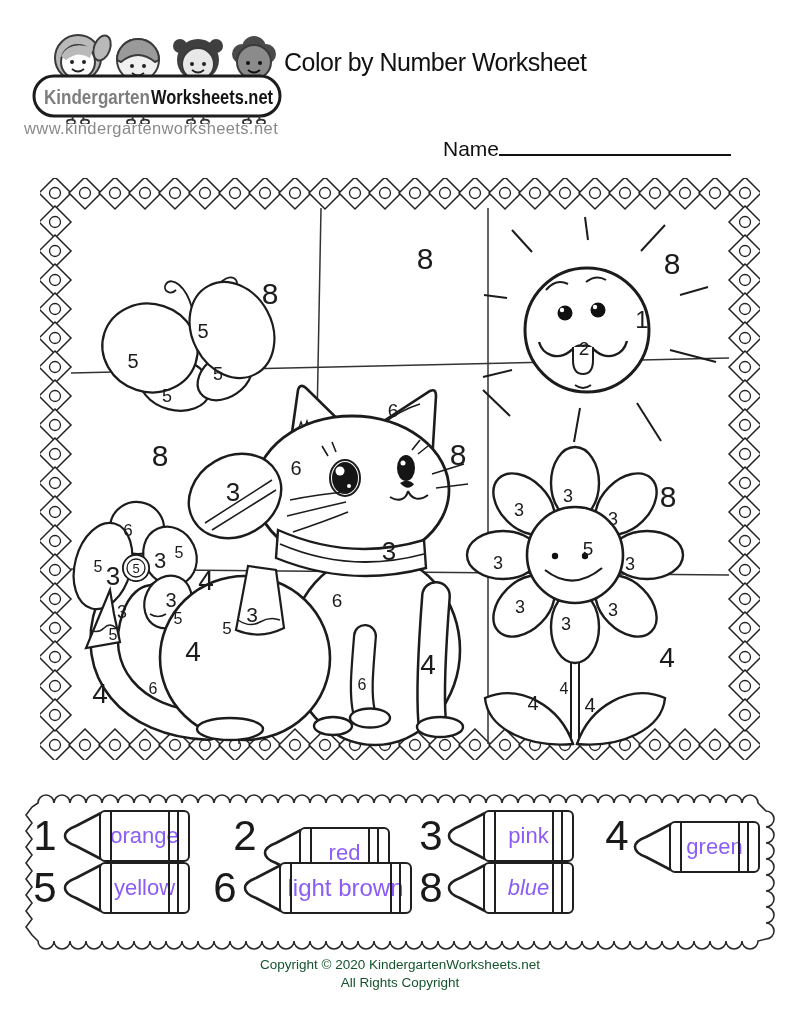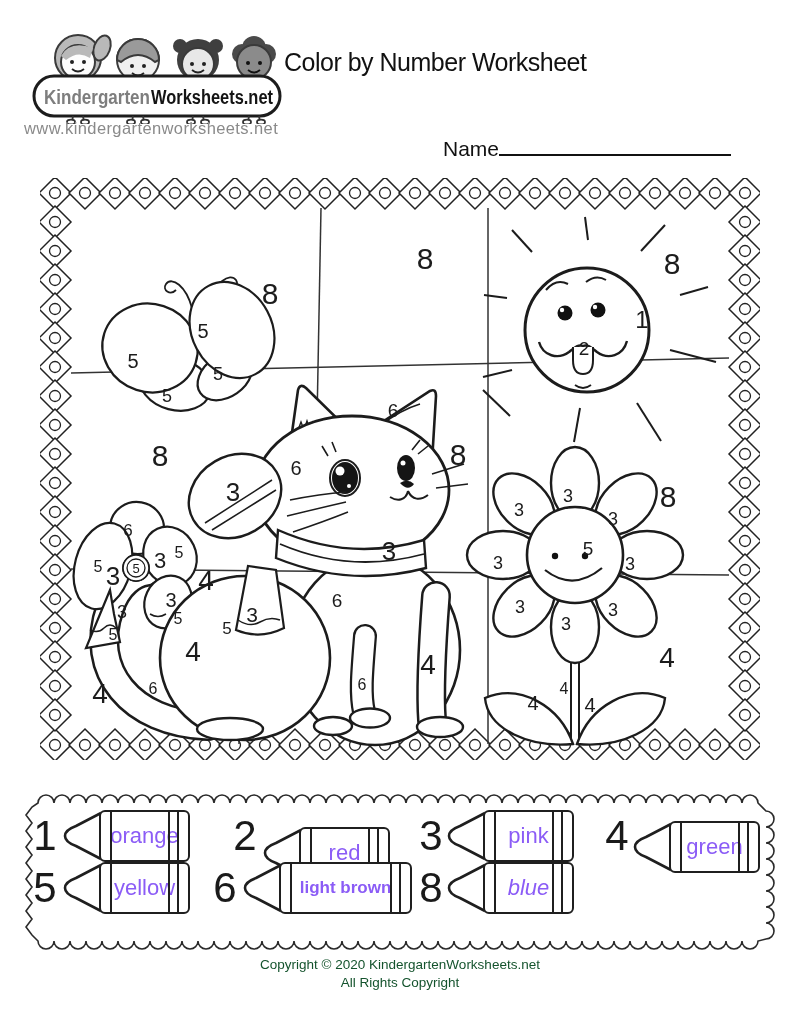--- a/index.html
+++ b/index.html
@@ -20,21 +20,21 @@
   .legend{position:absolute;left:22px;top:791px;width:756px;height:160px;}
   .legend svg.frame{position:absolute;left:0;top:0;}
   .crayon-item{position:absolute;height:52px;display:flex;align-items:center;}
   .crayon-num{display:inline-block;width:34px;text-align:center;font-size:42px;color:#1a1a1a;
               line-height:52px;}
   .crayon{position:absolute;height:52px;display:flex;}
   .crayon .tip{flex:0 0 40px;}
   .crayon .bodyp{flex:1;position:relative;border:2.6px solid #1f1f1f;border-radius:6px;
                  margin-left:-3px;background:#fff;display:flex;align-items:center;justify-content:center;}
   .crayon .bodyp .lbl{font-size:22px;color:#8b5cf6;white-space:nowrap;}
-  .crayon .bodyp .lbl.small{font-size:17px;font-weight:bold;}
+  .crayon .bodyp .lbl.small{font-size:24px;}
   .cl{position:absolute;top:0;bottom:0;width:0;border-left:2px solid #1f1f1f;}
   .cl.l1{left:9px;}.cl.r1{right:9px;}.cl.r2{right:18px;}
   
   .footer{position:absolute;left:0;top:956px;width:800px;text-align:center;font-size:13.5px;
           line-height:18px;color:#14532d;}
 </style>
 </head>
 <body>
 
 <div class="page">

